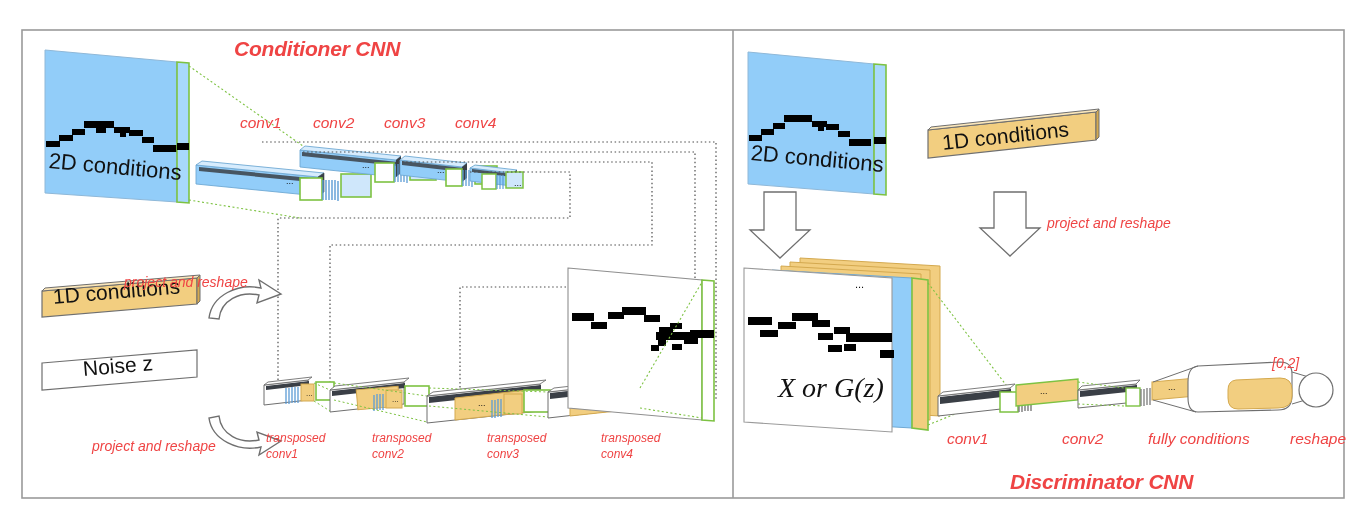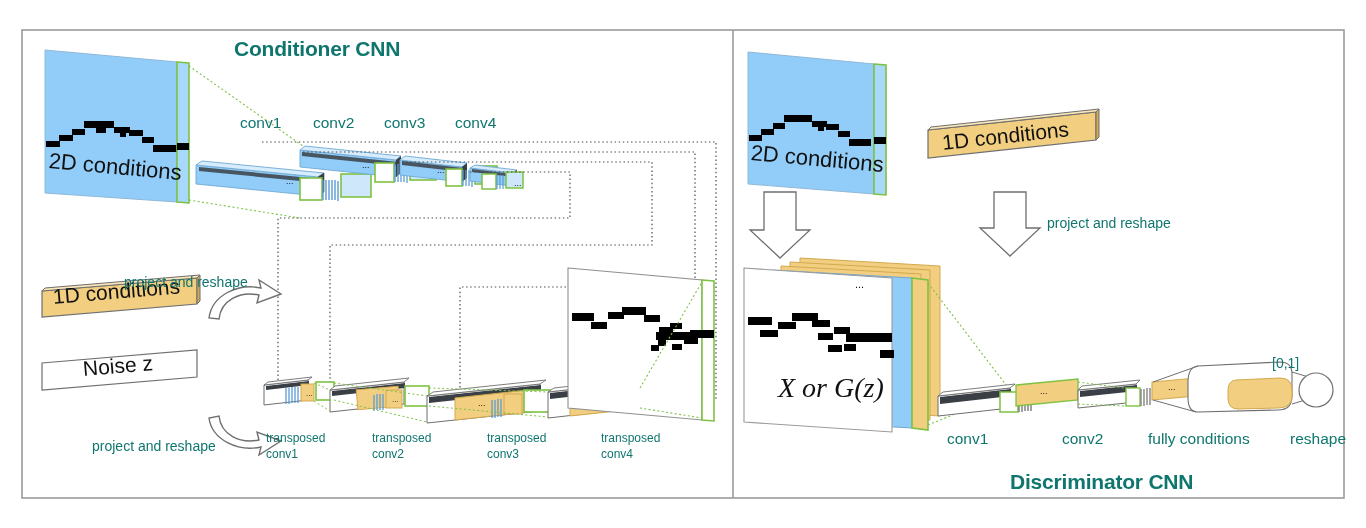--- a/index.html
+++ b/index.html
@@ -1,19 +1,19 @@
 <!DOCTYPE html>
 <html><head>
 <meta charset="utf-8">
 <style>
   html,body{margin:0;padding:0;background:#ffffff;}
   body{font-family:"Liberation Sans",sans-serif;}
   #root{position:relative;width:1366px;height:528px;background:#ffffff;overflow:hidden;}
   #svg{position:absolute;left:0;top:0;width:1366px;height:528px;}
-  .lbl{position:absolute;white-space:nowrap;color:#0f766e;}
+  .lbl{position:absolute;white-space:nowrap;color:#ef4444;font-style:italic;}
   .section-title{font-weight:bold;font-size:21px;letter-spacing:-0.2px;}
   .conv-lbl{font-size:15.5px;}
   .tconv-lbl{font-size:12px;line-height:16px;text-align:left;}
   .small-lbl{font-size:14px;}
   .range-lbl{font-size:14px;}
   .panel-text{position:absolute;font-size:22px;color:#111;white-space:nowrap;}
   .cond2d{transform:rotate(5.2deg);transform-origin:left top;}
   .cond1d{font-size:21px;}
   .noise{font-size:21px;}
   .mathlbl{font-family:"Liberation Serif",serif;font-style:italic;font-size:28px;}
@@ -388,15 +388,15 @@
 
   <div class="panel-text cond2d" style="left:752px;top:140px;">2D conditions</div>
   <div class="panel-text" style="left:941px;top:131px;font-size:21px;transform:rotate(-6.2deg);transform-origin:left top;">1D conditions</div>
   <div class="lbl small-lbl" style="left:1047px;top:215px;">project and reshape</div>
   <div class="panel-text mathlbl" style="left:778px;top:372px;">X or G(z)</div>
 
   <div class="lbl conv-lbl" style="left:947px;top:430px;">conv1</div>
   <div class="lbl conv-lbl" style="left:1062px;top:430px;">conv2</div>
   <div class="lbl conv-lbl" style="left:1148px;top:430px;">fully conditions</div>
   <div class="lbl conv-lbl" style="left:1290px;top:430px;">reshape</div>
-  <div class="lbl range-lbl" style="left:1272px;top:355px;">[0,1]</div>
+  <div class="lbl range-lbl" style="left:1272px;top:355px;">[0,2]</div>
 
 </div>
 
 </body></html>

